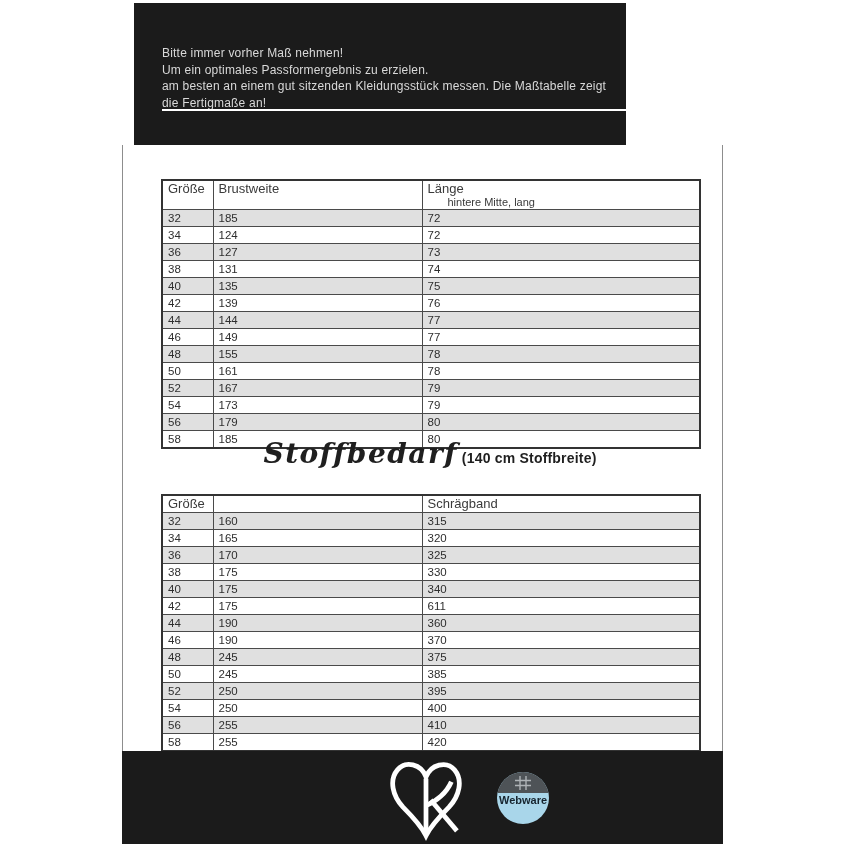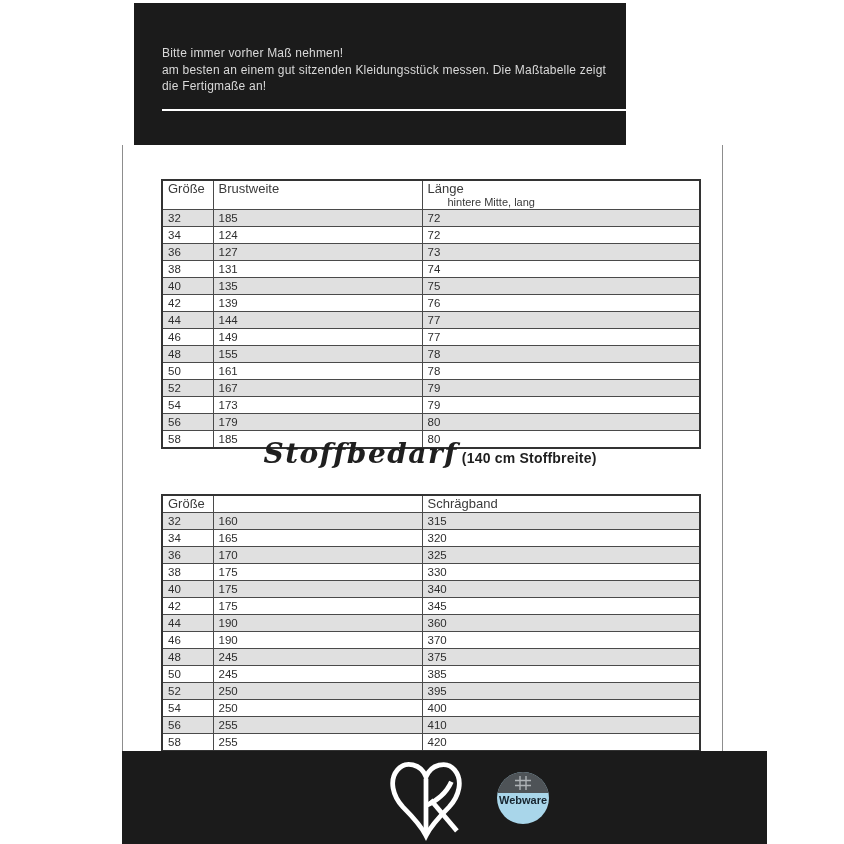--- a/index.html
+++ b/index.html
@@ -80,21 +80,20 @@
   .script-word{
     font-family:"DejaVu Serif",serif;font-style:italic;
     font-size:28px;letter-spacing:1.5px;font-weight:600;
   }
   .heading-rest{font-size:14px;font-weight:600;letter-spacing:.2px;}
 
   
   .band-footer{
     position:absolute;left:0;top:751px;width:601px;height:93px;
     background:var(--band);
-    padding-left:44px;
   }
   .heart-logo{position:absolute;left:264px;top:7px;width:80px;height:84px;}
   .webware-badge{
     position:absolute;left:375px;top:21px;width:52px;height:52px;
     border-radius:50%;overflow:hidden;background:var(--badge-blue);
   }
   .badge-top{
     height:21px;background:var(--badge-dark);
     display:flex;align-items:center;justify-content:center;
   }
@@ -104,20 +103,21 @@
   }
 </style>
 </head>
 <body>
 
 <div class="page">
 
   <div class="band-header">
     <div class="intro">
       <div>Bitte immer vorher Maß nehmen!</div>
+      <div>Um ein optimales Passformergebnis zu erzielen.</div>
       <div>am besten an einem gut sitzenden Kleidungsstück messen. Die Maßtabelle zeigt die Fertigmaße an!</div>
     </div>
     <div class="band-divider"></div>
   </div>
 
   <div class="sheet-body">
 
     <table class="data-table table-measure" data-table="measurement_table">
       <colgroup>
           <col class="c1">
@@ -257,21 +257,21 @@
             <td>330</td>
           </tr>
           <tr>
             <td>40</td>
             <td>175</td>
             <td>340</td>
           </tr>
           <tr>
             <td>42</td>
             <td>175</td>
-            <td>345</td>
+            <td>611</td>
           </tr>
           <tr>
             <td>44</td>
             <td>190</td>
             <td>360</td>
           </tr>
           <tr>
             <td>46</td>
             <td>190</td>
             <td>370</td>

